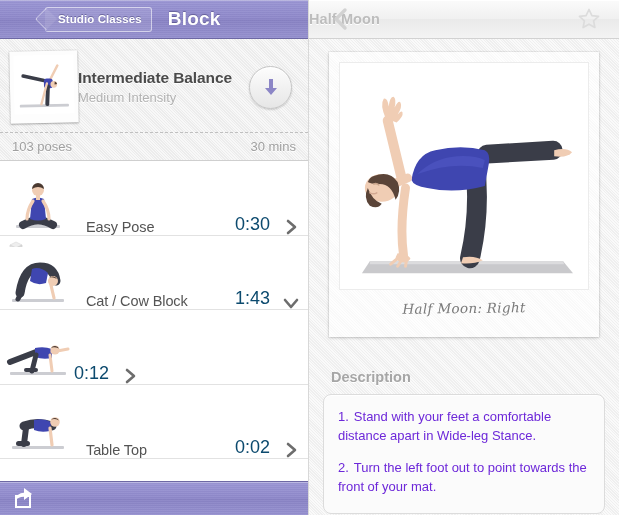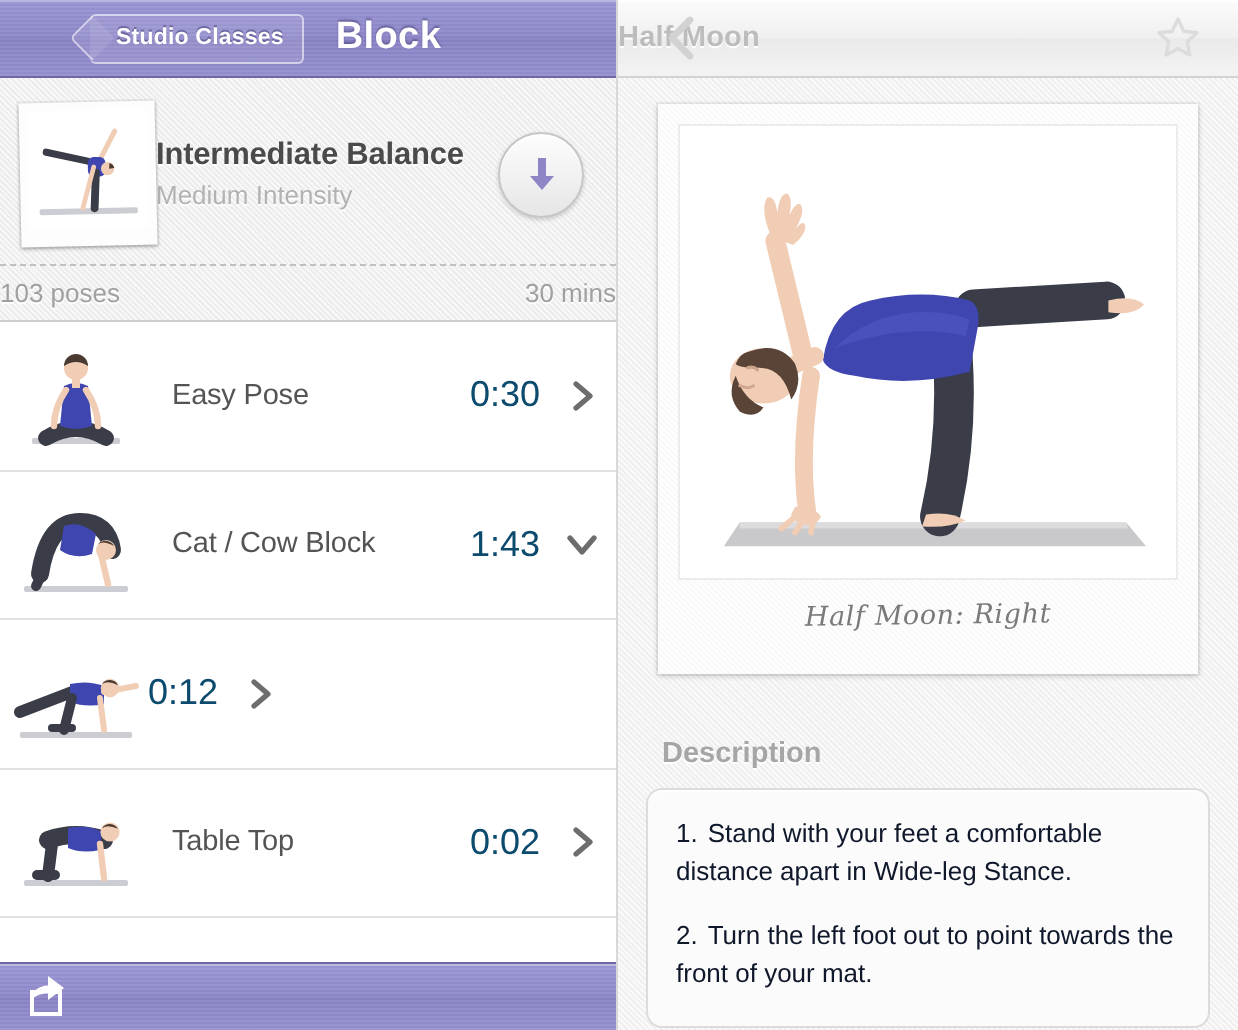--- a/index.html
+++ b/index.html
@@ -153,41 +153,41 @@
     align-items: center;
     justify-content: center;
   }
   .meta-row {
     position: absolute;
     left: 0; right: 0; bottom: 0;
     height: 28px;
     display: flex;
     align-items: center;
     justify-content: space-between;
-    padding: 0 0;
+    padding: 0 12px;
     box-sizing: border-box;
     border-top: 1px dashed #c0c0c0;
   }
   .meta-txt {
     font-size: 13px;
     color: #a0a0a0;
     text-shadow: 0 1px 0 #fff;
   }
 
   
   .pose-list {
     background: #fff;
     height: 306px;
     overflow: hidden;
   }
   .pose-row {
     position: relative;
     height: 74.5px;
     display: flex;
-    align-items: center;
+    align-items: flex-end;
     border-bottom: 1px solid #e2e2e2;
     background: #fff;
     box-sizing: border-box;
   }
   .pose-thumb {
     flex: 0 0 auto;
     width: 72px;
     height: 62px;
     margin-left: 2px;
     position: relative;
@@ -338,21 +338,21 @@
     border-radius: 8px;
     padding: 12px 14px 10px 14px;
     box-shadow: inset 0 1px 0 #fff;
     box-sizing: border-box;
     height: 120px;
     overflow: hidden;
   }
   .desc-p {
     font-size: 13px;
     line-height: 19px;
-    color: #0f172a;
+    color: #6d28d9;
     margin: 0 0 13px 0;
   }
   .desc-p:last-child { margin-bottom: 4px; }
   .desc-num { margin-right: 5px; }
 
   
   .fig { display: block; width: 100%; height: 100%; }
 </style>
 </head>
 <body>

